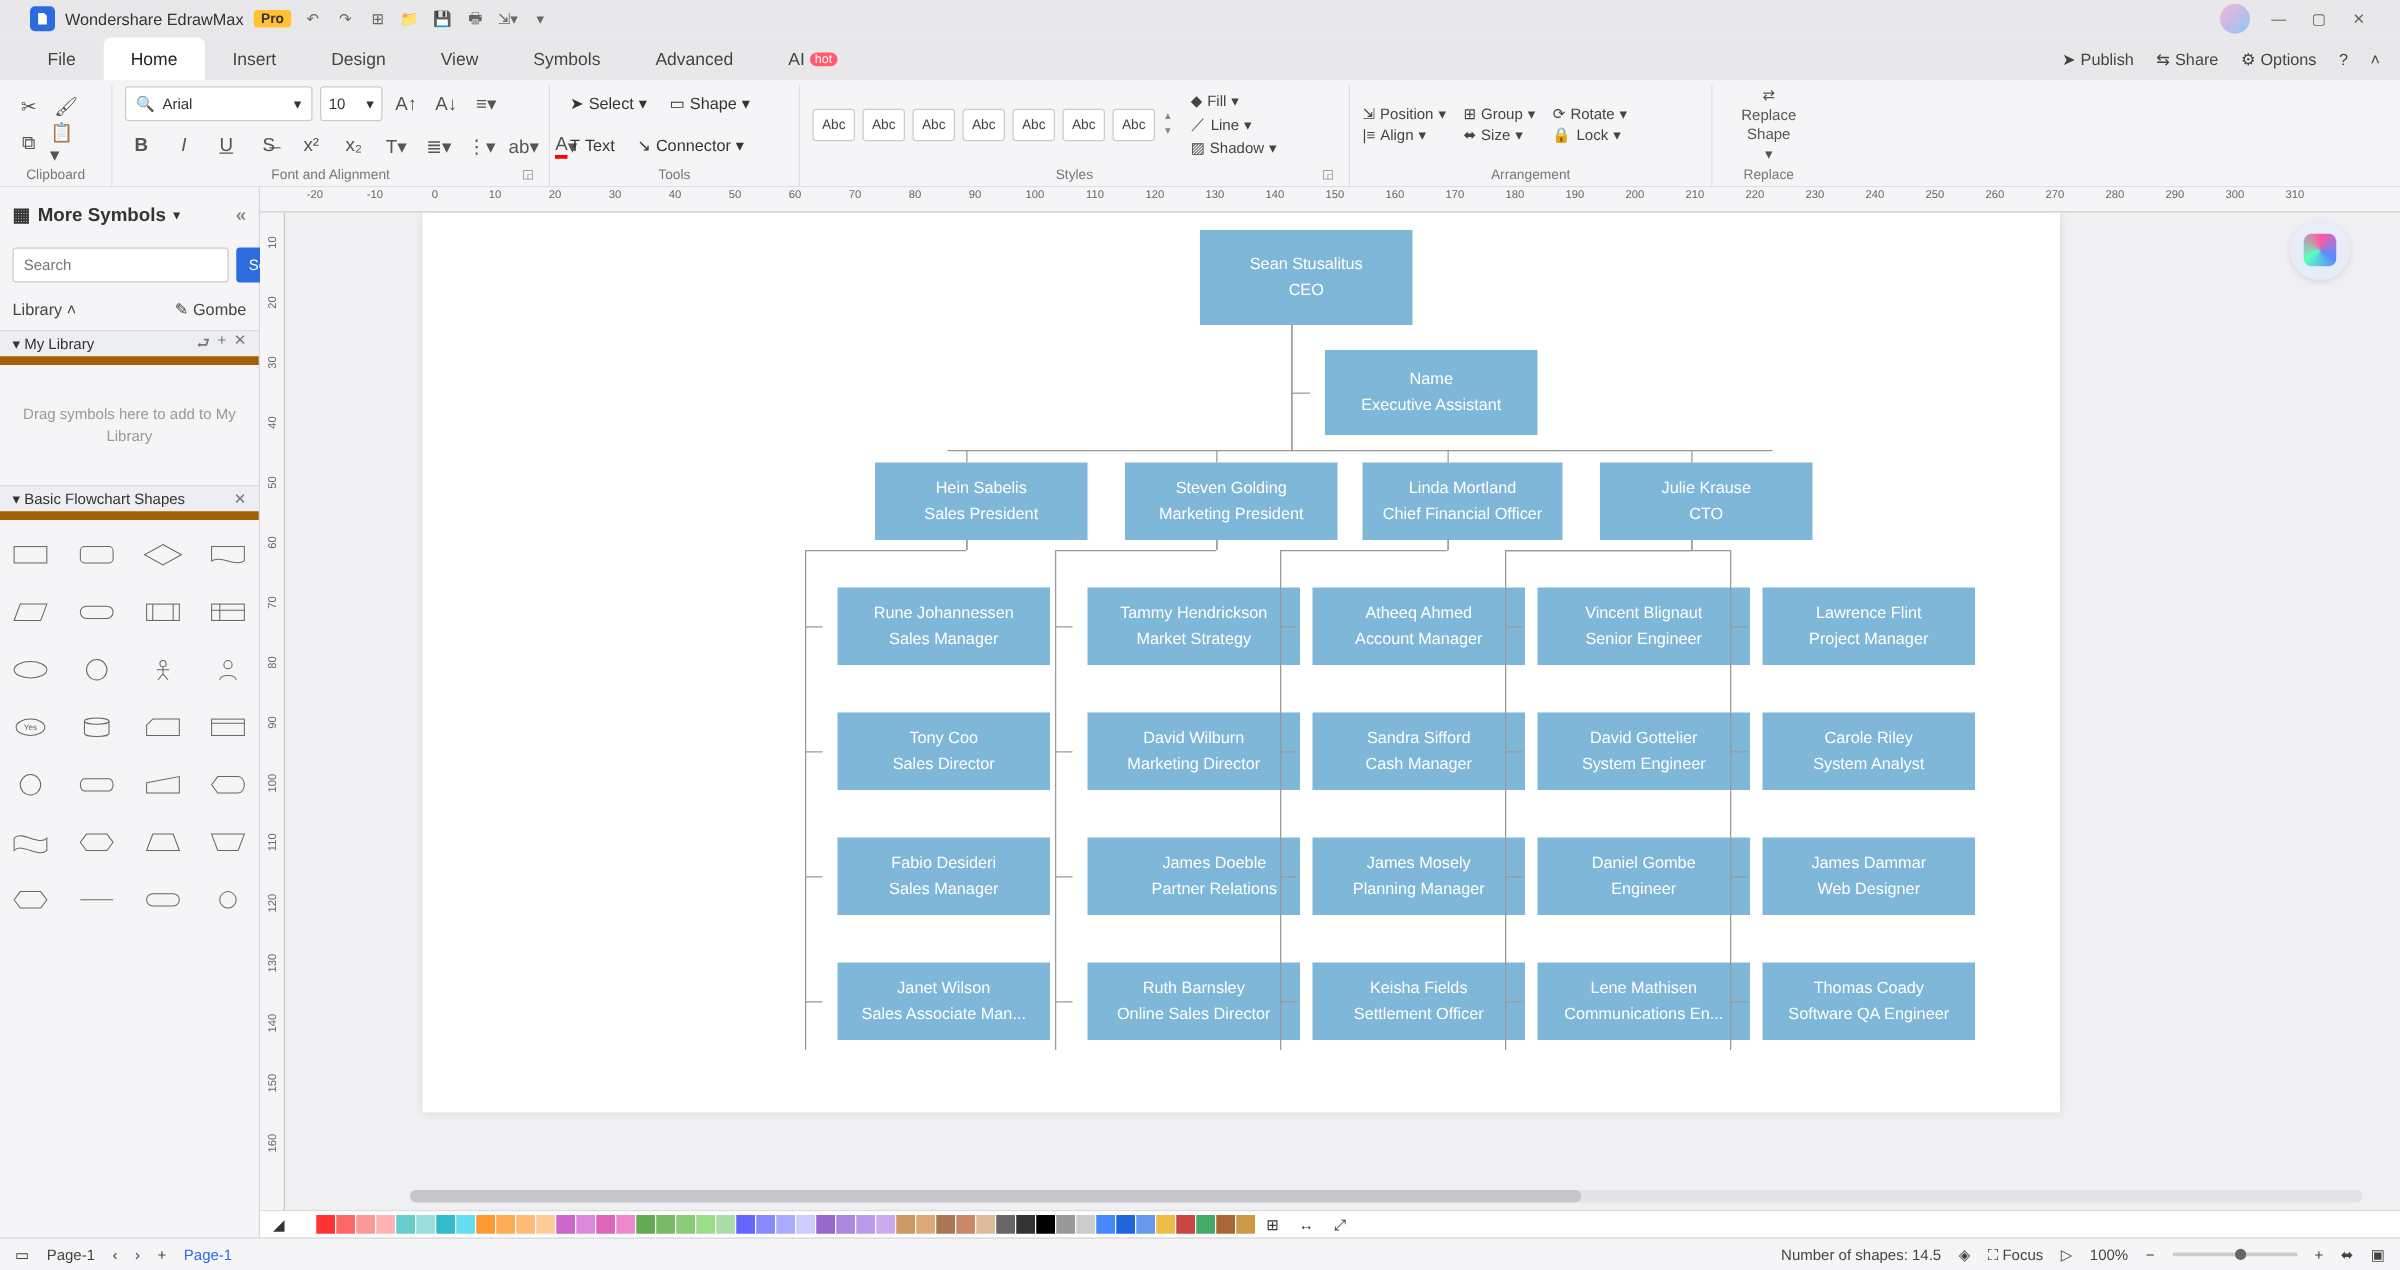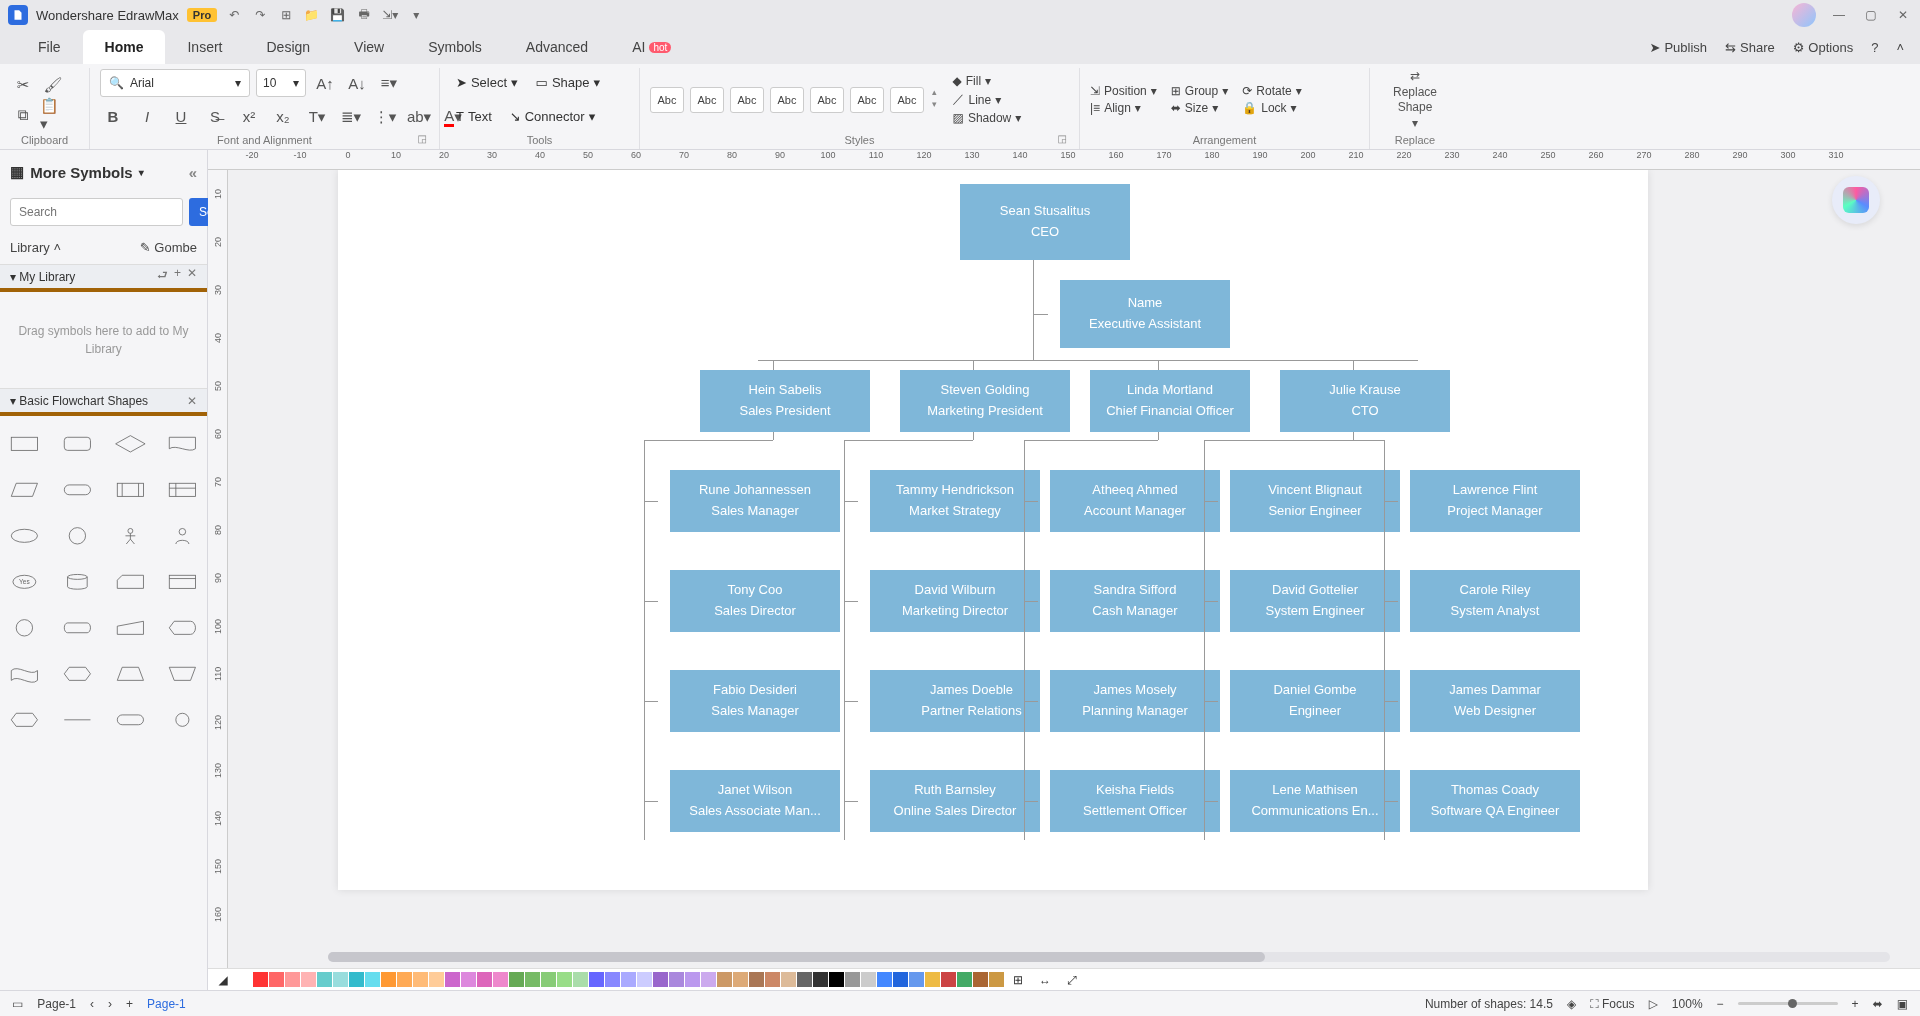--- a/index.html
+++ b/index.html
@@ -1,32 +1,32 @@
 <!DOCTYPE html>
 <html><head>
 <meta charset="utf-8">
 <style>
 * { margin:0; padding:0; box-sizing:border-box; font-family:Arial,sans-serif; }
 body { background:#f5f5f7; overflow:hidden; width:1920px; height:1016px; font-size:12px; color:#333; }
 
 
-.titlebar { height:30px; background:#e8e8eb; display:flex; align-items:center; padding:0 8px; gap:8px; }
+.titlebar { height:30px; background:#e8e8eb; display:flex; align-items:center; padding:0 24px; gap:8px; }
 .logo-icon { width:20px; height:20px; background:#2d6cdf; border-radius:4px; display:flex; align-items:center; justify-content:center; }
 .logo-icon svg { width:14px; height:14px; }
 .app-title { font-size:13px; }
 .pro-badge { background:#ffc233; color:#333; font-size:11px; padding:1px 6px; border-radius:3px; font-weight:bold; }
 .titlebar .spacer { flex:1; }
 .titlebar-ico { width:18px; height:18px; display:flex; align-items:center; justify-content:center; color:#666; cursor:pointer; }
 .titlebar-right { display:flex; align-items:center; gap:14px; }
 .avatar-circ { width:24px; height:24px; border-radius:50%; background:linear-gradient(135deg,#f8b5d4,#8ec5fc); }
 
 
 .menubar { height:34px; background:#e8e8eb; display:flex; align-items:center; padding:0 16px; }
 .menu-tab { padding:0 22px; height:100%; display:flex; align-items:center; font-size:14px; color:#444; cursor:pointer; }
-.menu-tab.active { background:#fff; color:#222; font-weight:700; border-radius:6px 6px 0 0; }
+.menu-tab.active { background:#fff; color:#222; font-weight:400; border-radius:6px 6px 0 0; }
 .ai-tab { display:flex; align-items:center; gap:4px; }
 .hot-badge { background:#ff5a6e; color:#fff; font-size:10px; padding:0 4px; border-radius:8px; }
 .menubar .spacer { flex:1; }
 .menu-right { display:flex; align-items:center; gap:18px; font-size:13px; color:#444; }
 .menu-right > div { display:flex; align-items:center; gap:4px; cursor:pointer; }
 
 
 .ribbon { height:86px; background:#f5f5f7; border-bottom:1px solid #d8d8de; display:flex; padding:4px 0 0 0; }
 .rib-group { display:flex; flex-direction:column; border-right:1px solid #e0e0e4; padding:0 10px; }
 .rib-body { flex:1; display:flex; align-items:center; gap:6px; }
@@ -51,21 +51,21 @@
 .add-tab { width:26px; height:26px; display:flex; align-items:center; justify-content:center; font-size:16px; color:#555; cursor:pointer; }
 
 
 .sidebar { position:absolute; left:0; top:150px; width:208px; bottom:26px; background:#f5f5f7; border-right:1px solid #d8d8de; display:flex; flex-direction:column; }
 .sb-head { height:44px; display:flex; align-items:center; padding:0 10px; gap:6px; font-weight:bold; font-size:15px; }
 .sb-collapse { margin-left:auto; color:#888; }
 .sb-search-row { display:flex; padding:4px 10px; gap:6px; }
 .sb-search { flex:1; height:28px; border:1px solid #ccc; border-radius:3px; padding:0 8px; font-size:12px; }
 .sb-search-btn { background:#2d6cdf; color:#fff; border:none; border-radius:3px; padding:0 10px; font-size:12px; cursor:pointer; }
 .sb-lib-row { height:34px; display:flex; align-items:center; padding:0 10px; font-size:13px; justify-content:space-between; color:#444; }
-.sb-section { height:28px; display:flex; align-items:center; padding:0 10px; font-size:12px; background:#eceef2; border-top:1px solid #ddd; border-bottom:4px solid #a16207; }
+.sb-section { height:28px; display:flex; align-items:center; padding:0 10px; font-size:12px; background:#eceef2; border-top:1px solid #ddd; border-bottom:7px solid #a16207; }
 .sb-section .sx-icons { margin-left:auto; display:flex; gap:6px; color:#777; }
 .sb-placeholder { padding:30px 10px; text-align:center; color:#999; font-size:12px; line-height:1.5; }
 .shape-grid { padding:10px 8px; display:grid; grid-template-columns:repeat(4,1fr); gap:10px 20px; overflow-y:auto; }
 .shape-cell { height:36px; display:flex; align-items:center; justify-content:center; }
 .shape-cell svg { max-width:40px; max-height:30px; }
 
 
 .canvas-area { position:absolute; left:208px; right:0; top:150px; bottom:26px; background:#f0f0f2; display:flex; flex-direction:column; }
 .ruler-h { height:20px; background:#f5f5f7; border-bottom:1px solid #ccc; display:flex; font-size:9px; color:#666; padding-left:20px; }
 .ruler-h span { width:48px; text-align:center; }

